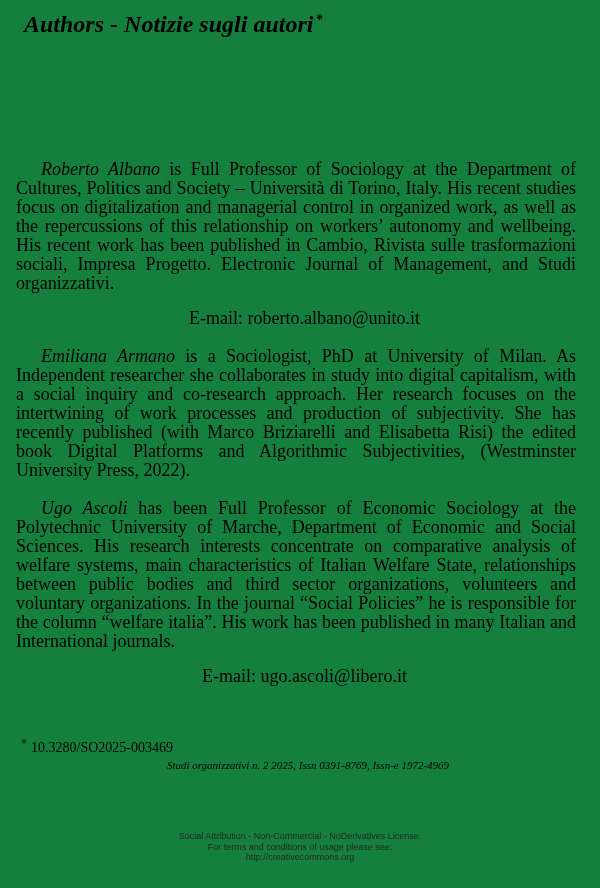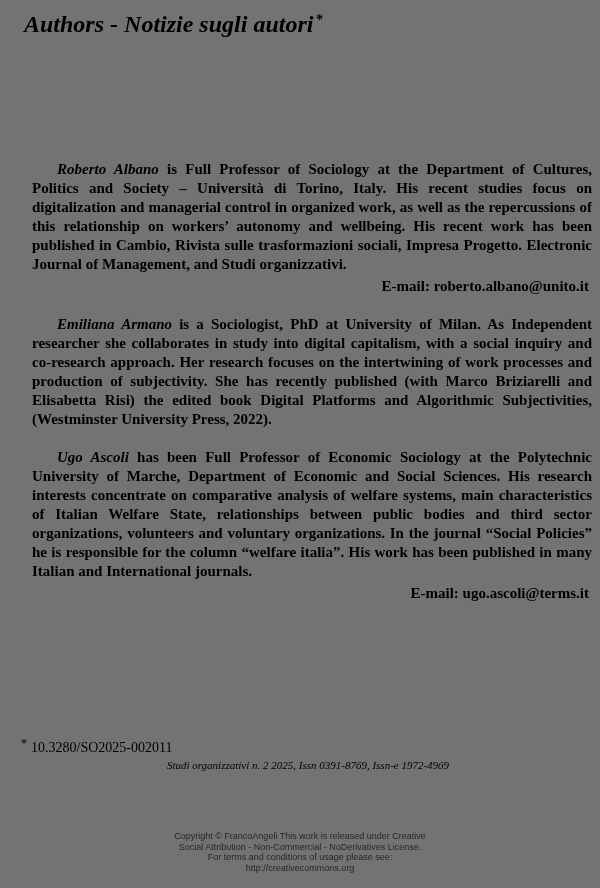--- a/index.html
+++ b/index.html
@@ -4,21 +4,21 @@
 <style>
   html, body {
     margin: 0;
     padding: 0;
     background: #ffffff;
   }
   .page {
     position: relative;
     width: 600px;
     height: 888px;
-    background: #737373;
+    background: #15803d;
     color: #000000;
     font-family: "Liberation Serif", serif;
     overflow: hidden;
   }
   .title {
     position: absolute;
     top: 11px;
     left: 24px;
     margin: 0;
     font-size: 24px;
@@ -27,41 +27,40 @@
     white-space: nowrap;
   }
   .title .fn-marker {
     font-size: 14px;
     vertical-align: 8px;
     margin-left: 2px;
   }
   .authors {
     position: absolute;
     top: 160px;
-    left: 32px;
+    left: 16px;
     width: 560px;
-    font-size: 15px;
+    font-size: 18px;
     line-height: 19px;
     text-align: justify;
-    font-weight: bold;
   }
   .bio-block + .bio-block {
     margin-top: 19px;
   }
   .bio {
     margin: 0;
     text-indent: 25px;
   }
   .author-name {
     font-style: italic;
   }
   .email {
-    margin: 3px;
+    margin: 16px;
     text-indent: 17px;
-    text-align: right;
+    text-align: center;
   }
   .footnote {
     position: absolute;
     top: 736px;
     left: 21px;
     font-size: 14px;
   }
   .footnote .fn-marker {
     font-size: 12px;
     vertical-align: 5px;
@@ -102,29 +101,28 @@
       <p class="bio"><span class="author-name">Roberto Albano</span><span> is Full Professor of Sociology at the Department of Cultures, Politics and Society – Università di Torino, Italy. His recent studies focus on digitalization and managerial control in organized work, as well as the repercussions of this relationship on workers’ autonomy and wellbeing. His recent work has been published in Cambio, Rivista sulle trasformazioni sociali, Impresa Progetto. Electronic Journal of Management, and Studi organizzativi.</span></p>
       <p class="email">E-mail: roberto.albano@unito.it</p>
     </section>
 
     <section class="bio-block">
       <p class="bio"><span class="author-name">Emiliana Armano</span><span> is a Sociologist, PhD at University of Milan. As Independent researcher she collaborates in study into digital capitalism, with a social inquiry and co-research approach. Her research focuses on the intertwining of work processes and production of subjectivity. She has recently published (with Marco Briziarelli and Elisabetta Risi) the edited book Digital Platforms and Algorithmic Subjectivities, (Westminster University Press, 2022).</span></p>
     </section>
 
     <section class="bio-block">
       <p class="bio"><span class="author-name">Ugo Ascoli</span><span> has been Full Professor of Economic Sociology at the Polytechnic University of Marche, Department of Economic and Social Sciences. His research interests concentrate on comparative analysis of welfare systems, main characteristics of Italian Welfare State, relationships between public bodies and third sector organizations, volunteers and voluntary organizations. In the journal “Social Policies” he is responsible for the column “welfare italia”. His work has been published in many Italian and International journals.</span></p>
-      <p class="email">E-mail: ugo.ascoli@terms.it</p>
+      <p class="email">E-mail: ugo.ascoli@libero.it</p>
     </section>
 
   </main>
 
-  <div class="footnote"><span class="fn-marker">*</span><span>10.3280/SO2025-002011</span></div>
+  <div class="footnote"><span class="fn-marker">*</span><span>10.3280/SO2025-003469</span></div>
 
   <p class="journal-line">Studi organizzativi n. 2 2025, Issn 0391-8769, Issn-e 1972-4969</p>
 
   <footer class="copyright">
-    <div>Copyright © FrancoAngeli This work is released under Creative</div>
     <div>Social Attribution - Non-Commercial - NoDerivatives License.</div>
     <div>For terms and conditions of usage please see:</div>
     <div>http://creativecommons.org</div>
   </footer>
 
 </div>
 
 </body></html>

